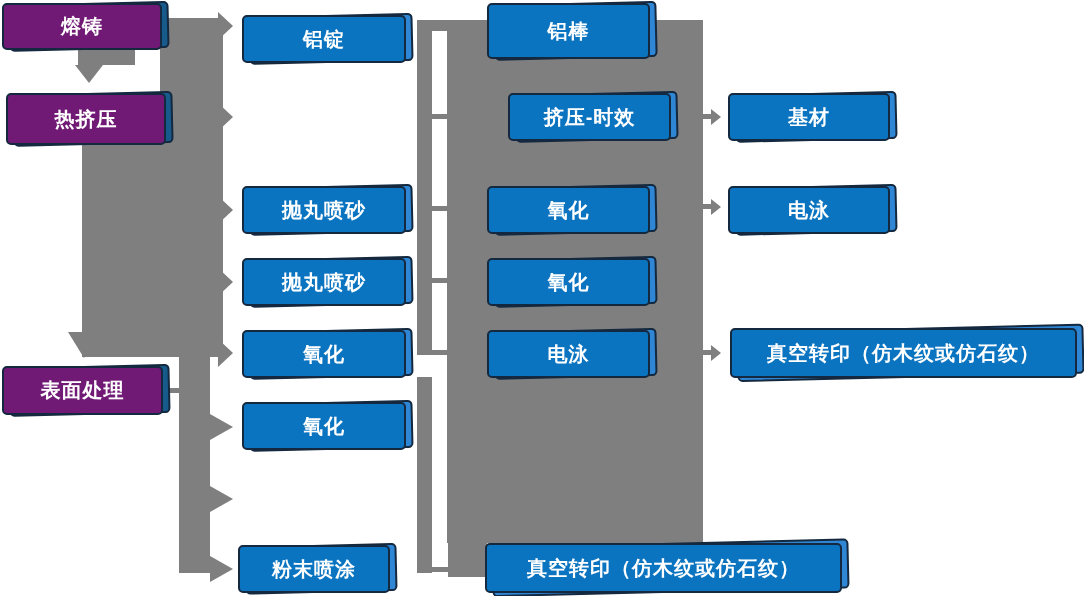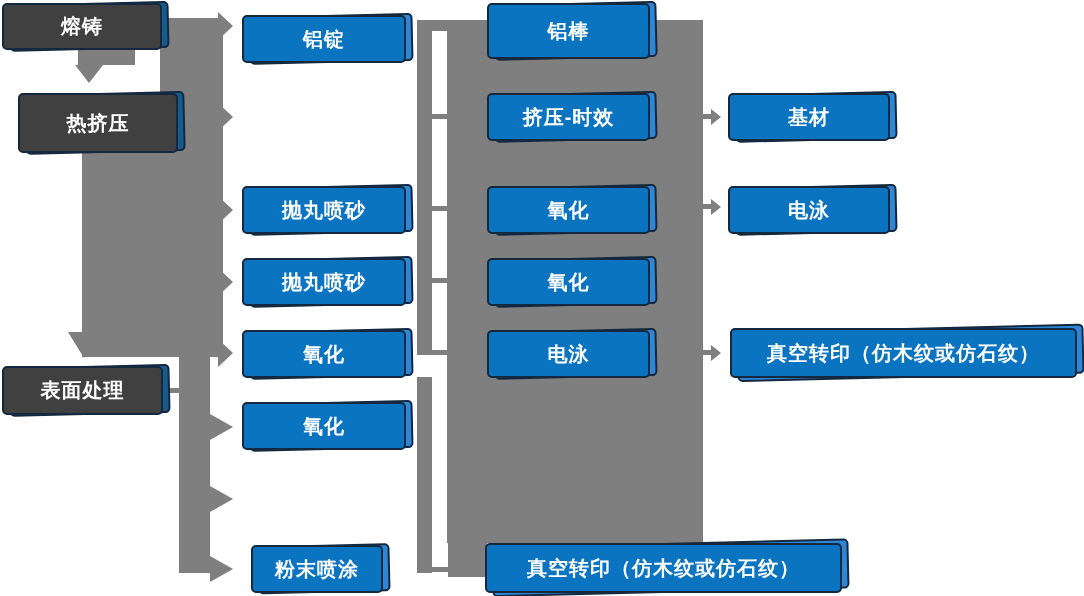--- a/index.html
+++ b/index.html
@@ -20,21 +20,21 @@
   .node{position:absolute;z-index:2;}
   .node .back{
     position:absolute;inset:0;background:#2e86d4;border:2px solid #14293f;
     border-radius:5px;transform:rotate(-1.4deg) translateX(7px);
   }
   .node .face{
     position:absolute;inset:0;background:#0b74c0;border:2px solid #14293f;
     border-radius:5px;display:flex;align-items:center;justify-content:center;
     color:#ffffff;font-size:20px;font-weight:600;letter-spacing:1px;white-space:nowrap;
   }
-  .node.navy .face{background:#404040;}
+  .node.navy .face{background:#701a75;}
   .node.navy .back{background:#175a8c;}
 </style>
 </head>
 <body>
 
 <div class="stage">
 
   <div class="c" style="left:160px;top:18px;width:63px;height:127px;"></div>
   <div class="c" style="left:78px;top:50px;width:57px;height:15px;"></div>
   <div class="tri tri-d" style="left:75px;top:65px;"></div>
@@ -69,21 +69,21 @@
   <div class="tri tri-r-sm" style="left:711px;top:199px;"></div>
   <div class="c" style="left:703px;top:350px;width:8px;height:5px;"></div>
   <div class="tri tri-r-sm" style="left:711px;top:345px;"></div>
 
   <div class="node navy" style="left:2px;top:3px;width:160px;height:47px;">
     <div class="back"></div>
     <div class="face">
         <span>熔铸</span>
       </div>
   </div>
-  <div class="node navy" style="left:18px;top:93px;width:160px;height:60px;">
+  <div class="node navy" style="left:6px;top:93px;width:160px;height:52px;">
     <div class="back"></div>
     <div class="face">
         <span>热挤压</span>
       </div>
   </div>
   <div class="node navy" style="left:2px;top:366px;width:161px;height:49px;">
     <div class="back"></div>
     <div class="face">
         <span>表面处理</span>
       </div>
@@ -112,34 +112,34 @@
     <div class="face">
         <span>氧化</span>
       </div>
   </div>
   <div class="node" style="left:242px;top:402px;width:164px;height:48px;">
     <div class="back"></div>
     <div class="face">
         <span>氧化</span>
       </div>
   </div>
-  <div class="node" style="left:251px;top:545px;width:132px;height:48px;">
+  <div class="node" style="left:238px;top:545px;width:152px;height:48px;">
     <div class="back"></div>
     <div class="face">
         <span>粉末喷涂</span>
       </div>
   </div>
 
   <div class="node" style="left:487px;top:3px;width:163px;height:56px;">
     <div class="back"></div>
     <div class="face">
         <span>铝棒</span>
       </div>
   </div>
-  <div class="node" style="left:487px;top:93px;width:163px;height:48px;">
+  <div class="node" style="left:508px;top:93px;width:163px;height:48px;">
     <div class="back"></div>
     <div class="face">
         <span>挤压-时效</span>
       </div>
   </div>
   <div class="node" style="left:487px;top:186px;width:163px;height:48px;">
     <div class="back"></div>
     <div class="face">
         <span>氧化</span>
       </div>

